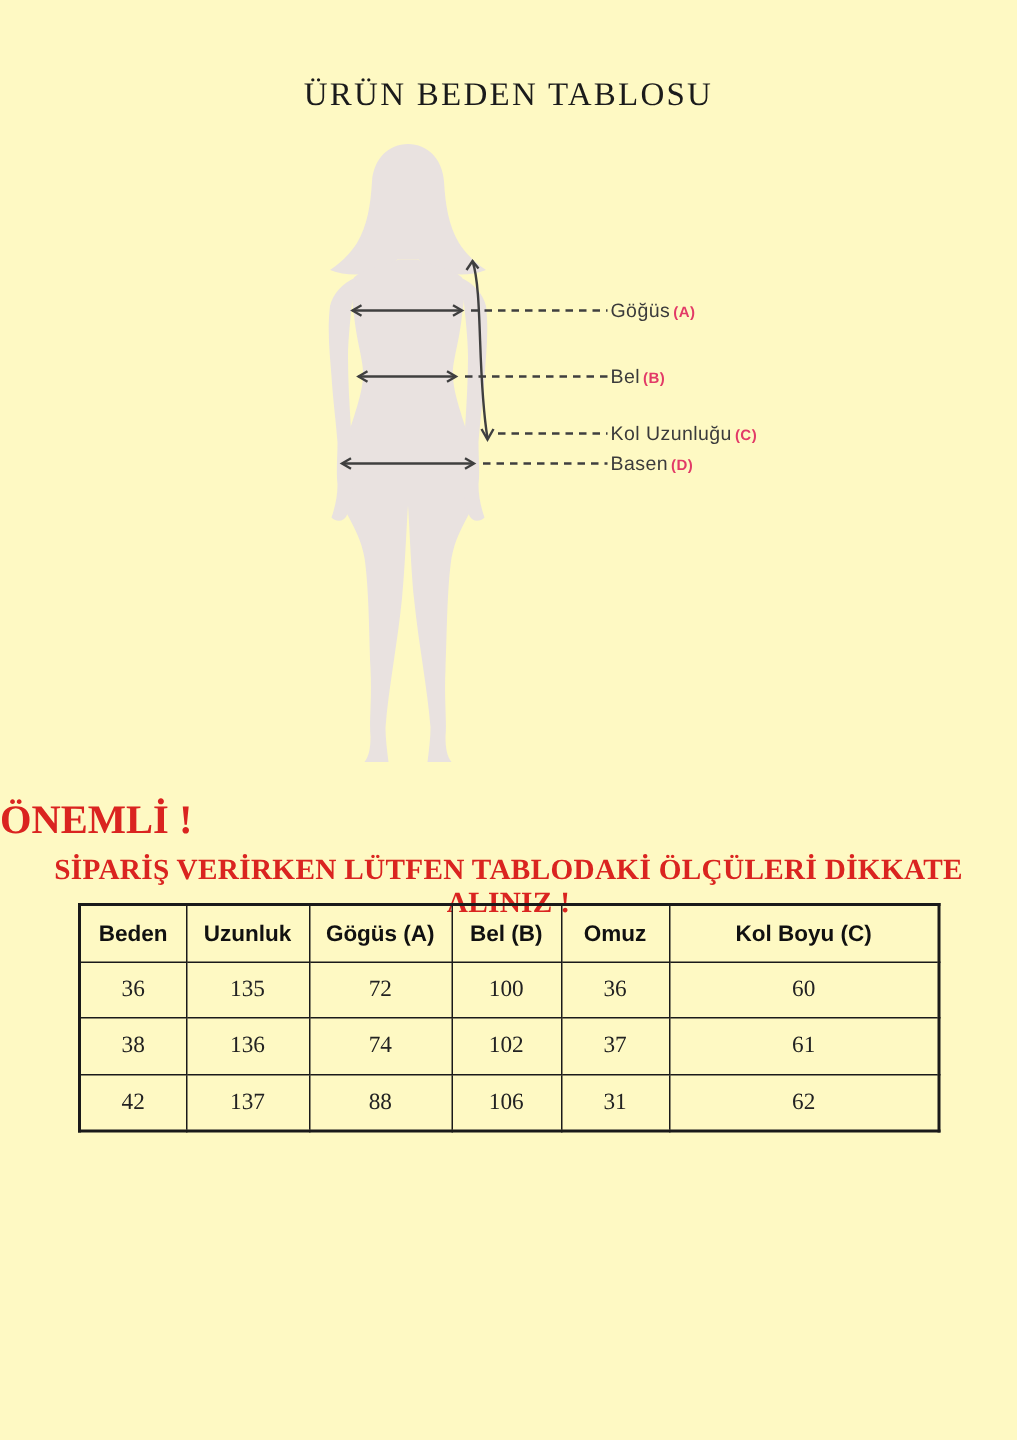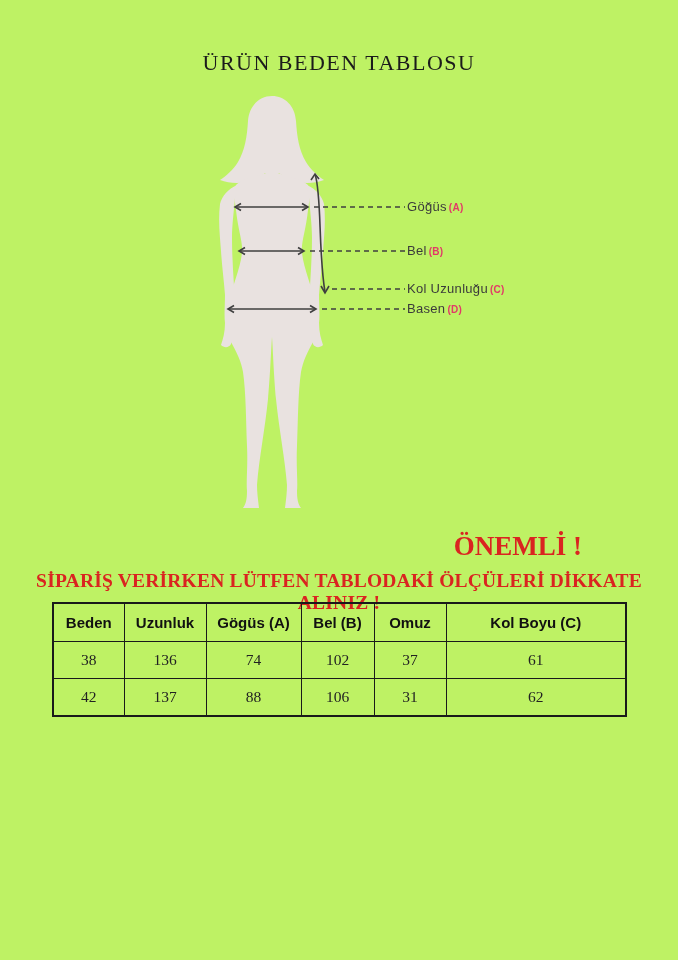--- a/index.html
+++ b/index.html
@@ -6,21 +6,21 @@
     --red:#da2420;
     --pink:#e23a67;
     --sil:#e9e2e0;
     --line:#3f3f3f;
   }
   *{margin:0;padding:0;box-sizing:border-box;}
   html,body{background:#fff;}
   .page{
     position:relative;
     width:678px;height:960px;
-    background:#bef264;
+    background:#fef9c3;
     font-family:"Liberation Sans",sans-serif;
     overflow:hidden;
   }
   .page-title{
     position:absolute;top:50px;left:0;width:678px;
     text-align:center;
     font-family:"Liberation Serif",serif;
     font-size:22px;font-weight:400;
     letter-spacing:1.5px;
     color:#1b1b1b;
@@ -39,21 +39,21 @@
     line-height:14px;
   }
   .measure-label .code{
     font-size:10px;
     font-weight:700;
     color:var(--pink);
     margin-left:2px;
   }
   .warning-heading{
     position:absolute;top:531px;left:0;width:582px;
-    text-align:right;
+    text-align:left;
     font-family:"Liberation Serif",serif;
     font-size:27px;font-weight:700;
     color:var(--red);
   }
   .warning-subheading{
     position:absolute;top:570px;left:0;width:678px;
     text-align:center;
     font-family:"Liberation Serif",serif;
     font-size:19.5px;font-weight:700;
     color:var(--red);
@@ -158,20 +158,28 @@
         <th>Beden</th>
         <th>Uzunluk</th>
         <th>Gögüs (A)</th>
         <th>Bel (B)</th>
         <th>Omuz</th>
         <th>Kol Boyu (C)</th>
       </tr>
     </thead>
     <tbody>
         <tr>
+          <td>36</td>
+          <td>135</td>
+          <td>72</td>
+          <td>100</td>
+          <td>36</td>
+          <td>60</td>
+        </tr>
+        <tr>
           <td>38</td>
           <td>136</td>
           <td>74</td>
           <td>102</td>
           <td>37</td>
           <td>61</td>
         </tr>
         <tr>
           <td>42</td>
           <td>137</td>

